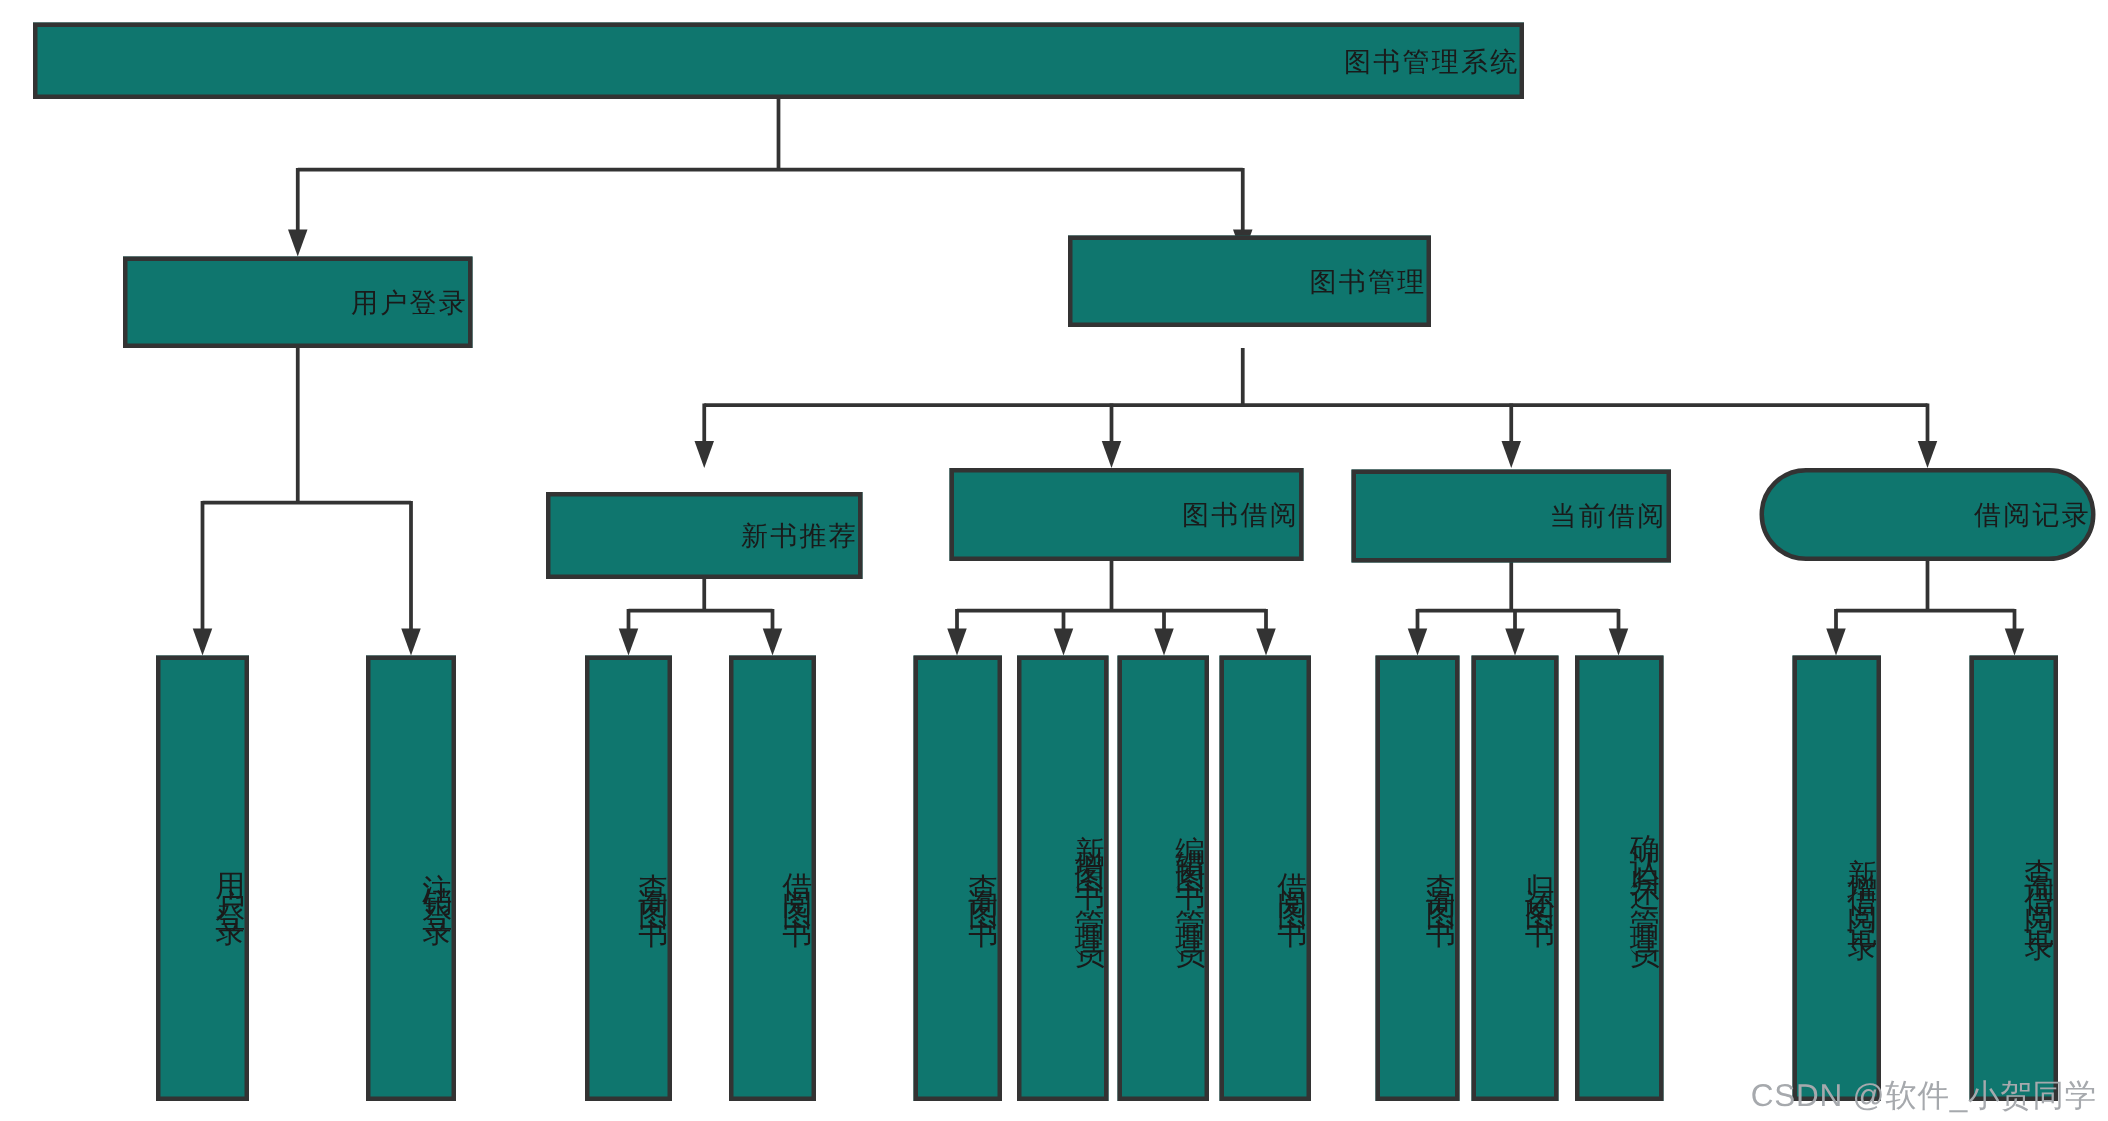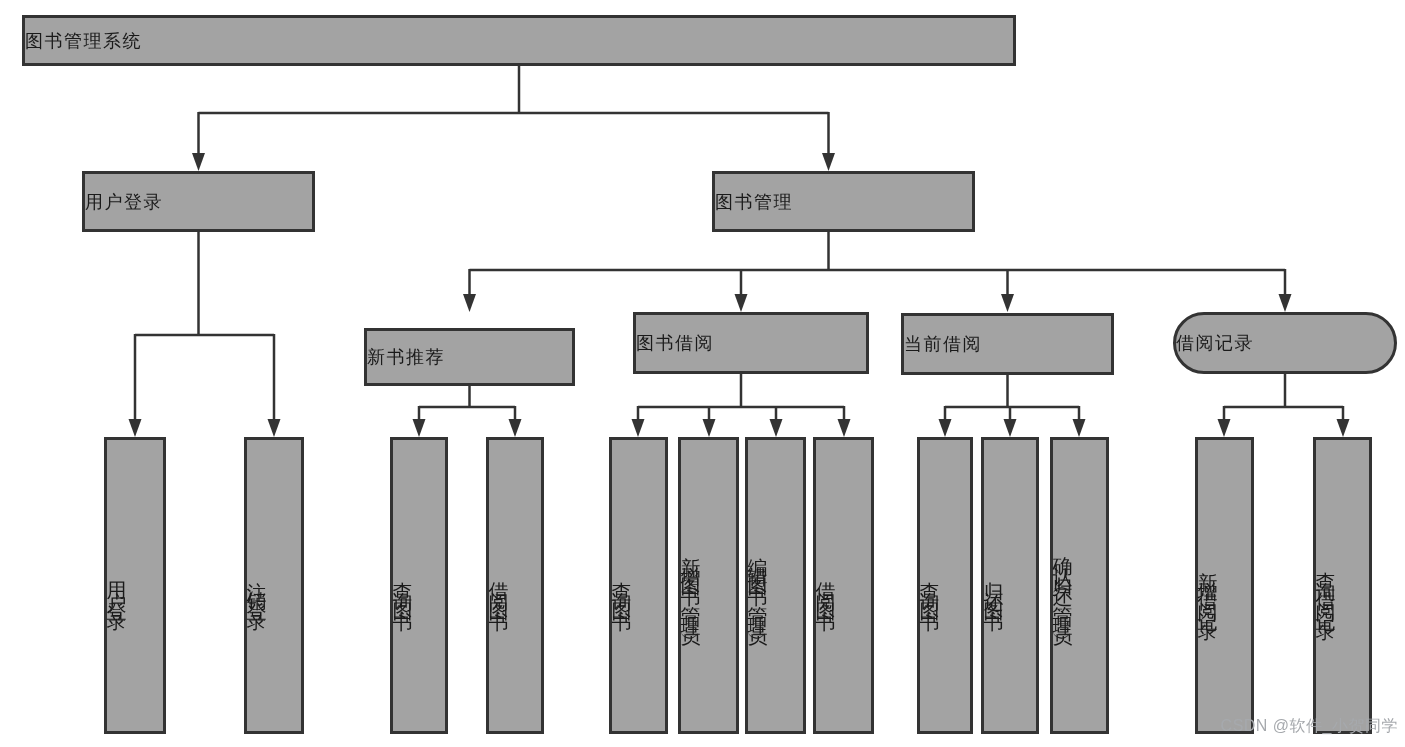--- a/index.html
+++ b/index.html
@@ -14,42 +14,42 @@
   .connector-layer {
     position: absolute;
     left: 0; top: 0;
     width: 1405px; height: 747px;
     pointer-events: none;
   }
   .node {
     position: absolute;
     box-sizing: border-box;
     border: 3px solid #333333;
-    background: #a3a3a3;
+    background: #0f766e;
     display: flex;
     align-items: center;
-    justify-content: flex-start;
+    justify-content: flex-end;
     color: #1a1a1a;
   }
   .hnode span {
     font-size: 18px;
     letter-spacing: 1.5px;
     white-space: nowrap;
   }
   .leaf span {
     writing-mode: vertical-rl;
     font-size: 20px;
     letter-spacing: 10px;
     line-height: 1;
   }
   .watermark {
     position: absolute;
     right: 7px;
     top: 716px;
-    font-size: 16px;
+    font-size: 21px;
     color: #a6a9ad;
     letter-spacing: 0.5px;
     white-space: nowrap;
   }
 </style>
 </head>
 <body>
 
 <div class="canvas">
 
@@ -119,21 +119,21 @@
     </g>
   </svg>
 
   <div class="node hnode" style="left:22px; top:15px; width:994px; height:51px;">
     <span>图书管理系统</span>
   </div>
 
   <div class="node hnode" style="left:82px; top:171px; width:233px; height:61px;">
     <span>用户登录</span>
   </div>
-  <div class="node hnode" style="left:712px; top:171px; width:263px; height:61px;">
+  <div class="node hnode" style="left:712px; top:157px; width:242px; height:61px;">
     <span>图书管理</span>
   </div>
 
   <div class="node hnode" style="left:364px; top:328px; width:211px; height:58px;">
     <span>新书推荐</span>
   </div>
   <div class="node hnode" style="left:633px; top:312px; width:236px; height:62px;">
     <span>图书借阅</span>
   </div>
   <div class="node hnode" style="left:901px; top:313px; width:213px; height:62px;">

